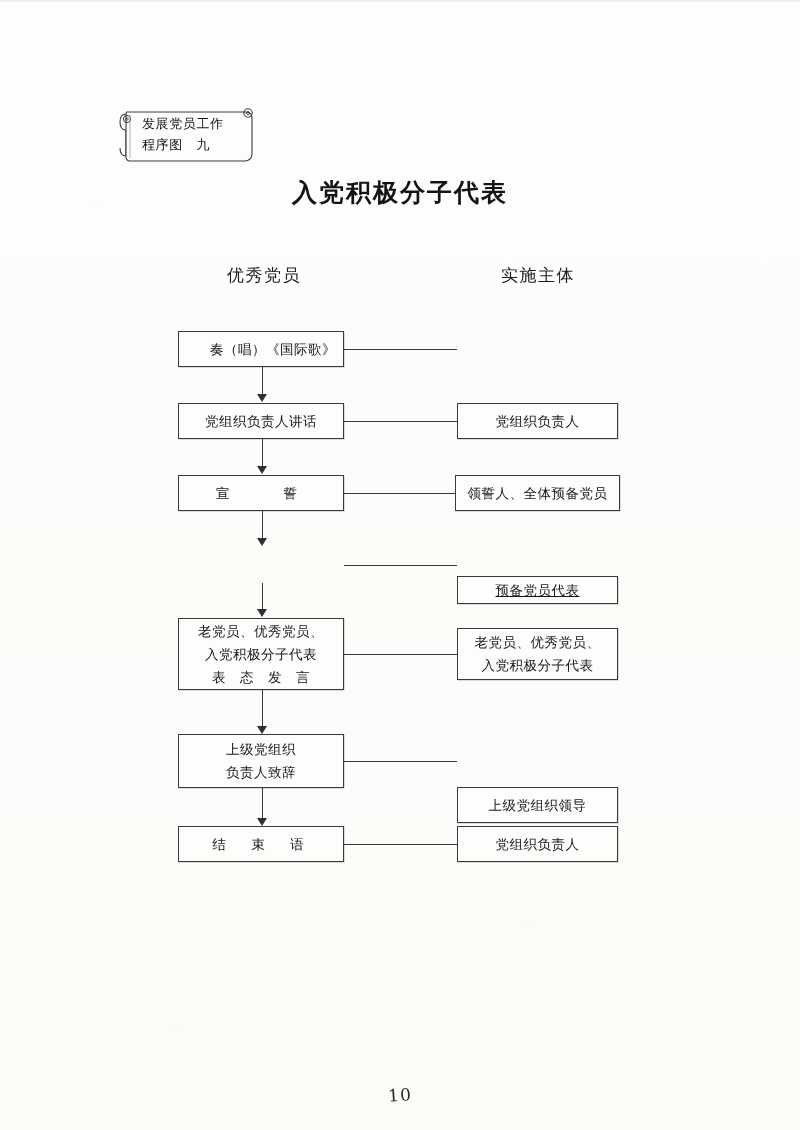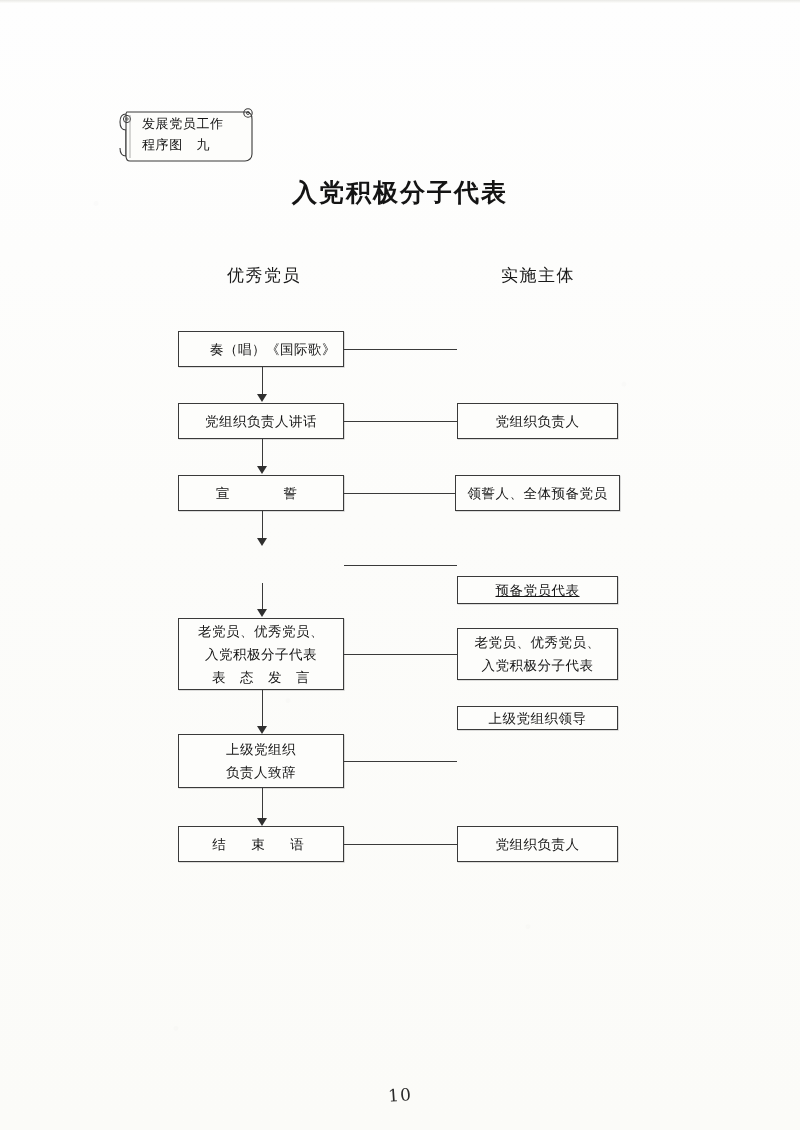--- a/index.html
+++ b/index.html
@@ -162,21 +162,21 @@
 表　态　发　言</div>
   <div class="node right-node" style="top:628px;height:52px;line-height:23px;">老党员、优秀党员、
 入党积极分子代表</div>
   <div class="hline" style="left:344px;top:654px;width:113px;"></div>
 
   <div class="vline" style="left:262px;top:690px;height:38px;"></div>
   <div class="arrowhead" style="left:257px;top:726px;"></div>
 
   <div class="node left-node" style="top:734px;height:54px;line-height:23px;">上级党组织
 负责人致辞</div>
-  <div class="node right-node" style="top:706px;height:24px;">上级党组织领导</div>
+  <div class="node right-node" style="top:787px;height:36px;">上级党组织领导</div>
   <div class="hline" style="left:344px;top:761px;width:113px;"></div>
 
   <div class="vline" style="left:262px;top:788px;height:32px;"></div>
   <div class="arrowhead" style="left:257px;top:818px;"></div>
 
   <div class="node left-node" style="top:826px;height:36px;letter-spacing:6px;">结　束　语</div>
   <div class="node right-node" style="top:826px;height:36px;">党组织负责人</div>
   <div class="hline" style="left:344px;top:844px;width:113px;"></div>
 
 </div>

